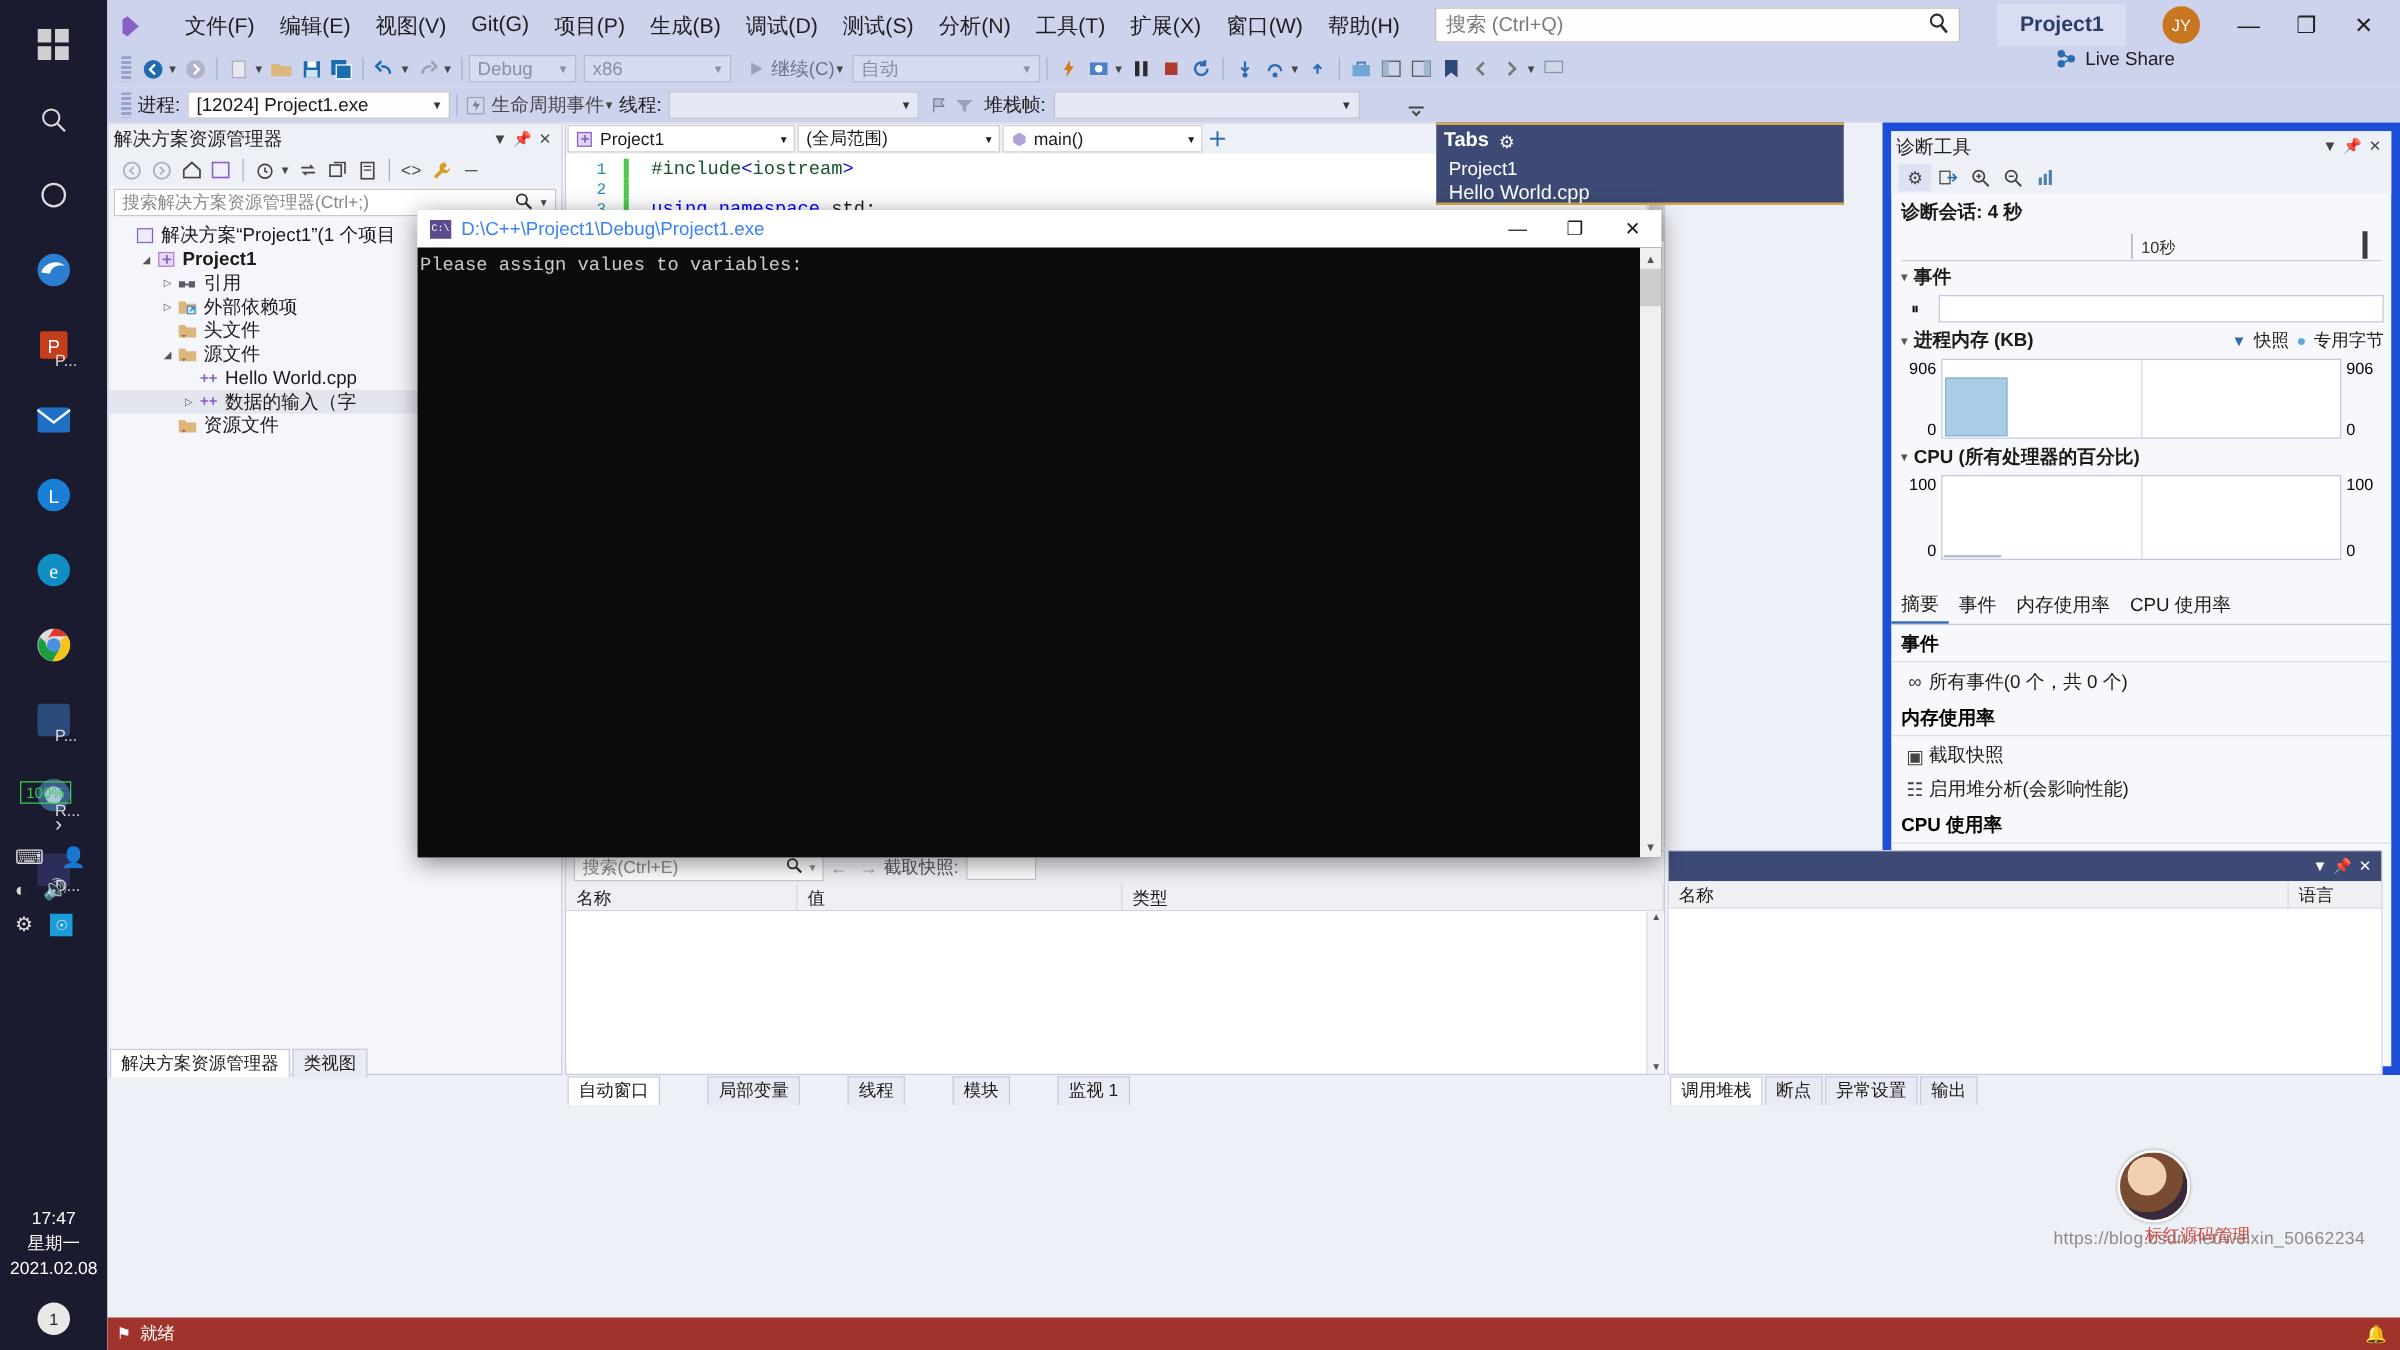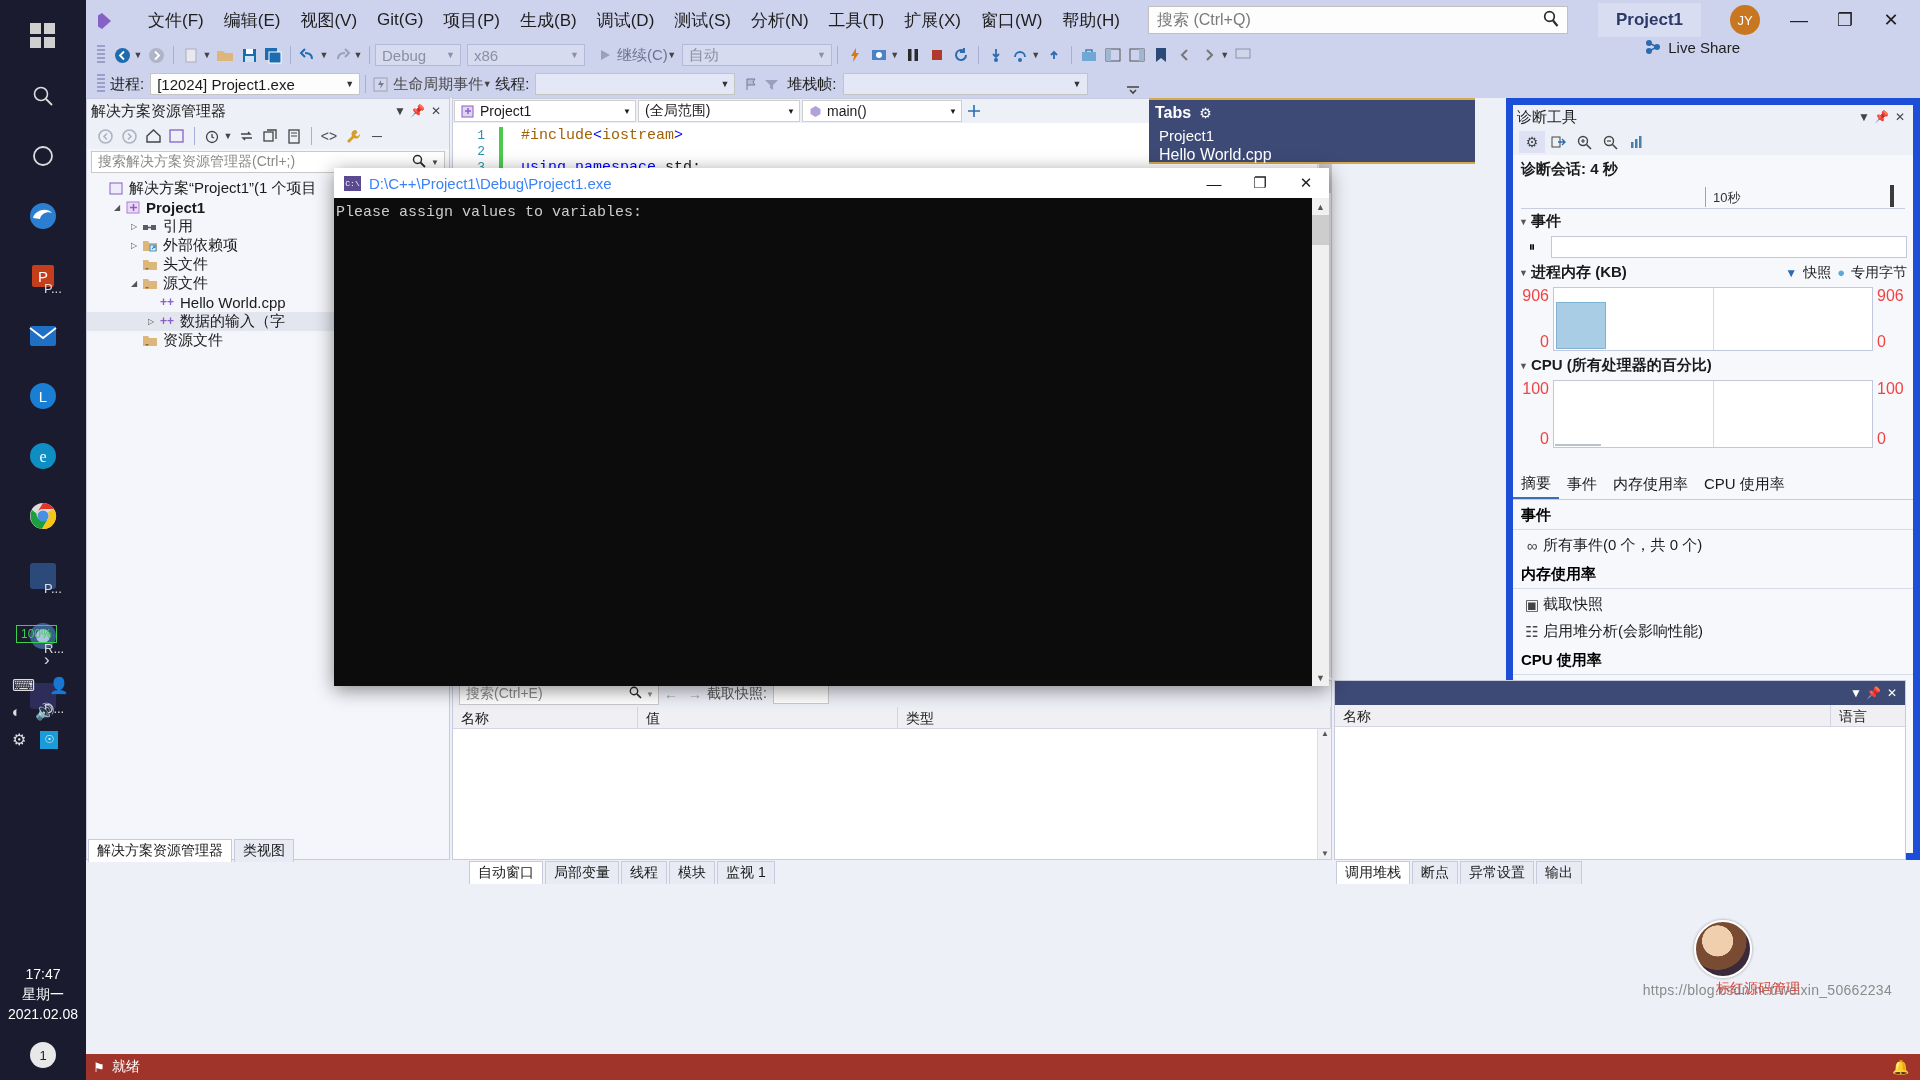--- a/index.html
+++ b/index.html
@@ -128,21 +128,21 @@
   }
   .nav-drop .ar { position: absolute; right: 4px; font-size: 8px; }
   .code {
     font-family: "Liberation Mono", "DejaVu Sans Mono", monospace; font-size: 15px;
     padding-top: 4px; background: #fff; height: 556px;
   }
   .cline { height: 16px; display: flex; align-items: center; }
   .lnum { width: 46px; text-align: right; padding-right: 14px; color: #2b91af; font-size: 13px; }
   .cbar { width: 4px; height: 16px; background: #4ec94e; }
   .ctxt { padding-left: 18px; white-space: pre; }
-  .k-pre { color: #a16207; }
+  .k-pre { color: #14532d; }
   .k-kw { color: #0000ff; }
   .k-id { color: #1a1a1a; }
   .tabwell {
     position: absolute; left: 1063px; top: 0; width: 326px; height: 66px;
     background: #3d4a76; border-top: 2px solid #d7a94b; border-bottom: 2px solid #d7a94b;
     color: #fff;
   }
   .tabwell-head { height: 26px; display: flex; align-items: center; padding-left: 6px; font-size: 16px; font-weight: bold; }
   .tabwell-item { font-size: 15px; padding-left: 10px; line-height: 19px; }
 
@@ -159,21 +159,21 @@
   .tl-tick { position: absolute; top: 8px; font-size: 13px; color: #333; }
   .tl-line { position: absolute; top: 6px; width: 1px; height: 20px; background: #9aa0be; }
   .tl-cursor { position: absolute; top: 4px; width: 4px; height: 22px; background: #3b3b3b; }
 
   .sec-head { display: flex; align-items: center; font-size: 15px; font-weight: bold; color: #1a1a1a; padding: 3px 6px; }
   .tri { width: 12px; font-size: 9px; color: #555; }
   .ev-row { display: flex; align-items: center; padding: 2px 6px; }
   .ev-box { flex: 1; height: 22px; border: 1px solid #c3c7dc; background: #fff; margin-left: 6px; }
 
   .graph-row { display: flex; align-items: stretch; padding: 2px 6px; }
-  .axis { width: 34px; font-size: 16px; color: #ef4444; display: flex; flex-direction: column; justify-content: space-between; text-align: right; padding-right: 4px; gap: 28px; }
+  .axis { width: 34px; font-size: 13px; color: #000000; display: flex; flex-direction: column; justify-content: space-between; text-align: right; padding-right: 4px; gap: 28px; }
   .plot { flex: 1; border: 1px solid #c3c7dc; background: #fff; position: relative; }
   .plot .mid { position: absolute; left: 50%; top: 0; bottom: 0; width: 1px; background: #d6d9e8; }
   .plot .bar { position: absolute; background: #a9cde4; border: 1px solid #7fb2d4; }
   .plot .cpuline { position: absolute; left: 1px; bottom: 1px; height: 2px; background: #b9c0cf; }
   .legend { display: flex; align-items: center; font-size: 14px; gap: 6px; }
 
   .dtabs { display: flex; align-items: center; border-bottom: 1px solid #c8cbdd; margin-top: 6px; font-size: 15px; }
   .dtab { padding: 4px 8px; color: #1a1a1a; }
   .dtab.active { border-bottom: 2px solid #3d6fb5; font-weight: normal; }
   .dsec-title { font-size: 15px; font-weight: bold; padding: 6px 8px 2px; }
@@ -1043,21 +1043,21 @@
         <div class="gridhdr">
           <div class="gcell" style="width:185px;">名称</div>
           <div class="gcell" style="width:260px;">值</div>
           <div class="gcell" style="flex:1;">类型</div>
         </div>
         <div style="height:120px; background:#fff;"></div>
         <div style="position:absolute; right:0; top:48px; bottom:0; width:14px; background:#f2f2f6; border-left:1px solid #ddd;">
           <div style="width:14px; height:10px; text-align:center; font-size:8px; color:#555;">▲</div>
           <div style="position:absolute; bottom:0; width:14px; height:10px; text-align:center; font-size:8px; color:#555;">▼</div>
         </div>
-        <div class="tabstrip" style="left:16px; top:181px;">
+        <div class="tabstrip" style="left:1px; top:181px;gap:36px;">
           <div class="t active">自动窗口</div>
           <div class="t">局部变量</div>
           <div class="t">线程</div>
           <div class="t">模块</div>
           <div class="t">监视 1</div>
         </div>
       </div>
 
       <div class="br-panel">
         <div class="pane-head" style="background:#3d4a76;">

